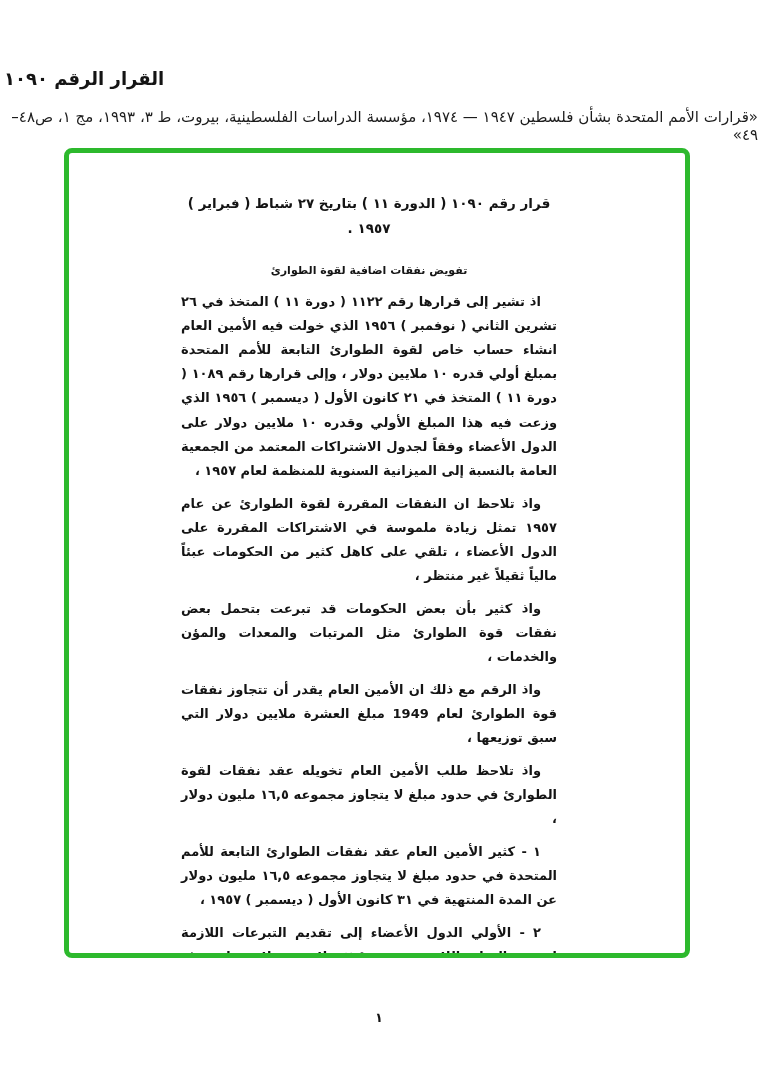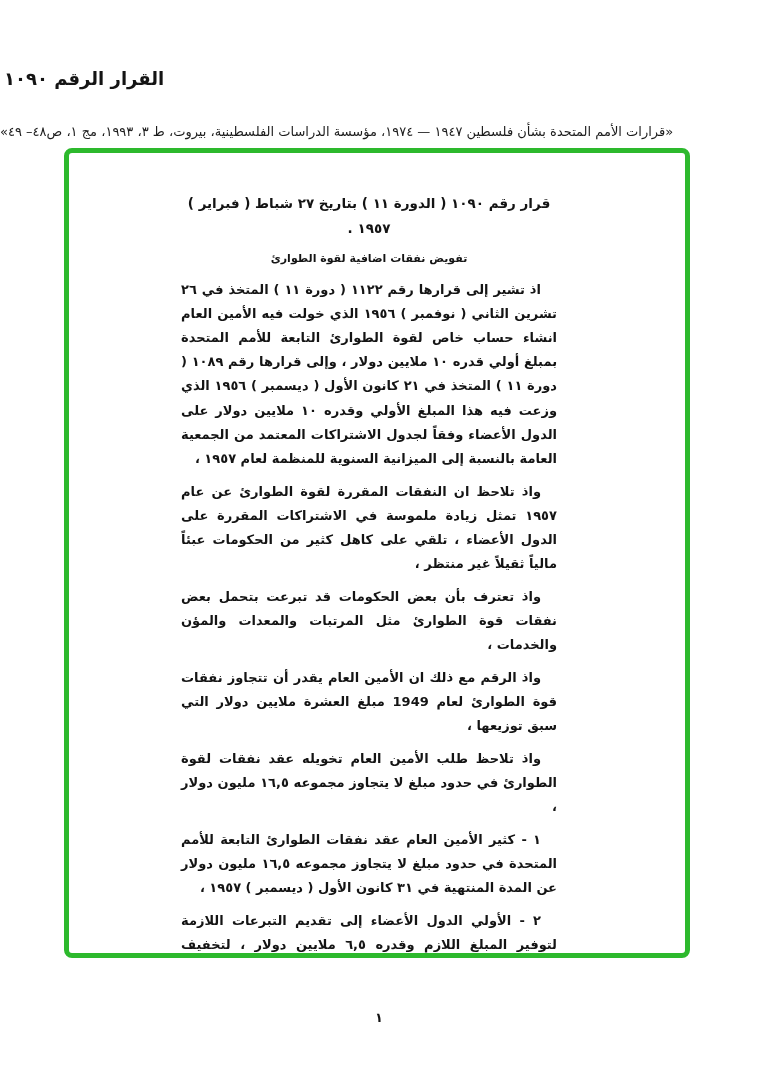--- a/index.html
+++ b/index.html
@@ -23,26 +23,26 @@
     left: 4px;
     width: 100%;
     text-align: left;
     direction: rtl;
     font-weight: bold;
     font-size: 18px;
     letter-spacing: 0.5px;
   }
   .citation {
     position: absolute;
-    top: 124px;
+    top: 108px;
     left: 0;
     width: 100%;
-    text-align: left;
+    text-align: right;
     direction: rtl;
-    font-size: 13px;
+    font-size: 15px;
     color: #1c1c1c;
   }
   .frame {
     position: absolute;
     left: 64px;
     top: 148px;
     width: 626px;
     height: 810px;
     border: 5px solid #2db92d;
     border-radius: 8px;
@@ -59,21 +59,21 @@
     font-size: 13px;
     line-height: 1.85;
     text-align: justify;
   }
   .hline {
     text-align: center;
     font-weight: bold;
     font-size: 11px;
     margin: 0 0 4px 0;
   }
-  .hline.first { font-size: 13.5px; margin-bottom: 8px; }
+  .hline.first { font-size: 13.5px; margin-bottom: 20px; }
   .content p.para {
     margin: 9px 0;
     text-indent: 16px;
     font-weight: bold;
   }
   .content p.opening {
     font-weight: bold;
     margin-top: 22px;
   }
   .pagenum {
@@ -99,21 +99,21 @@
     <div class="content">
 
       <div class="hline first">قرار رقم ١٠٩٠ ( الدورة ١١ ) بتاريخ ٢٧ شباط ( فبراير ) ١٩٥٧ .</div>
       <div class="hline">تفويض نفقات اضافية لقوة الطوارئ</div>
 
 
       <p class="para"><span></span><strong>اذ تشير</strong><span> إلى قرارها رقم ١١٢٢ ( دورة ١١ ) المتخذ في ٢٦ تشرين الثاني ( نوفمبر ) ١٩٥٦ الذي خولت فيه الأمين العام انشاء حساب خاص لقوة الطوارئ التابعة للأمم المتحدة بمبلغ أولي قدره ١٠ ملايين دولار ، وإلى قرارها رقم ١٠٨٩ ( دورة ١١ ) المتخذ في ٢١ كانون الأول ( ديسمبر ) ١٩٥٦ الذي وزعت فيه هذا المبلغ الأولي وقدره ١٠ ملايين دولار على الدول الأعضاء وفقاً لجدول الاشتراكات المعتمد من الجمعية العامة بالنسبة إلى الميزانية السنوية للمنظمة لعام ١٩٥٧ ،</span></p>
 
       <p class="para"><span></span><strong>واذ تلاحظ</strong><span> ان النفقات المقررة لقوة الطوارئ عن عام ١٩٥٧ تمثل زيادة ملموسة في الاشتراكات المقررة على الدول الأعضاء ، تلقي على كاهل كثير من الحكومات عبئاً مالياً ثقيلاً غير منتظر ،</span></p>
 
-      <p class="para"><span></span><strong>واذ تعترف</strong><span> بأن بعض الحكومات قد تبرعت بتحمل بعض نفقات قوة الطوارئ مثل المرتبات والمعدات والمؤن والخدمات ،</span></p>
+      <p class="para"><span></span><strong>واذ كثير</strong><span> بأن بعض الحكومات قد تبرعت بتحمل بعض نفقات قوة الطوارئ مثل المرتبات والمعدات والمؤن والخدمات ،</span></p>
 
       <p class="para"><span></span><strong>واذ الرقم مع ذلك</strong><span> ان الأمين العام يقدر أن تتجاوز نفقات قوة الطوارئ لعام 1949 مبلغ العشرة ملايين دولار التي سبق توزيعها ،</span></p>
 
       <p class="para"><span></span><strong>واذ تلاحظ</strong><span> طلب الأمين العام تخويله عقد نفقات لقوة الطوارئ في حدود مبلغ لا يتجاوز مجموعه ١٦,٥ مليون دولار ،</span></p>
 
       <p class="para"><span>١ - </span><strong>كثير</strong><span> الأمين العام عقد نفقات الطوارئ التابعة للأمم المتحدة في حدود مبلغ لا يتجاوز مجموعه ١٦,٥ مليون دولار عن المدة المنتهية في ٣١ كانون الأول ( ديسمبر ) ١٩٥٧ ،</span></p>
 
       <p class="para"><span>٢ - </span><strong>الأولي</strong><span> الدول الأعضاء إلى تقديم التبرعات اللازمة لتوفير المبلغ اللازم وقدره ٦,٥ ملايين دولار ، لتخفيف العبء المالي عن مجموع الدول الأعضاء عام ١٩٥٧ .</span></p>
 
     </div>

